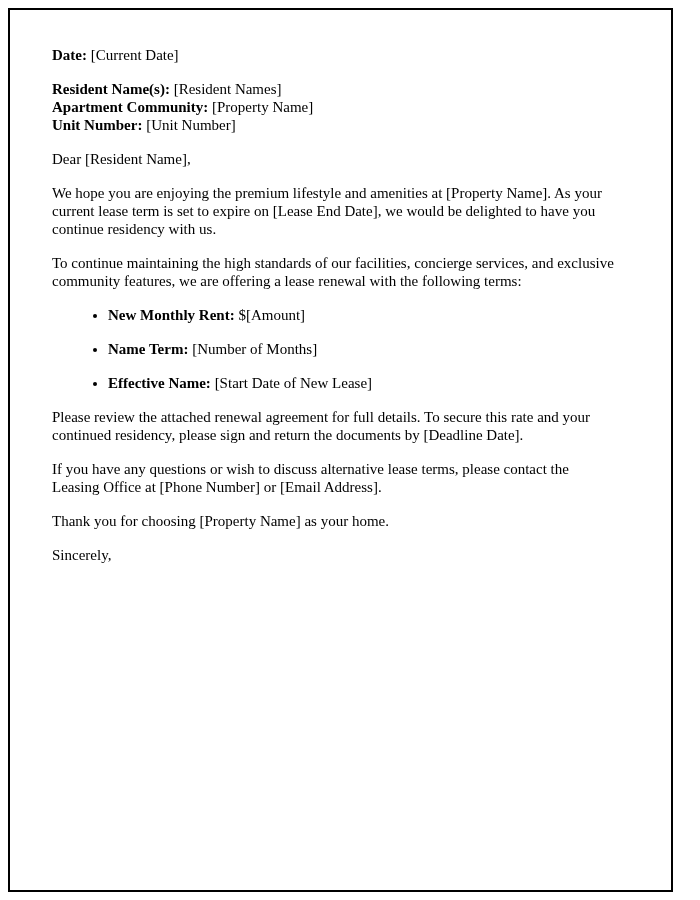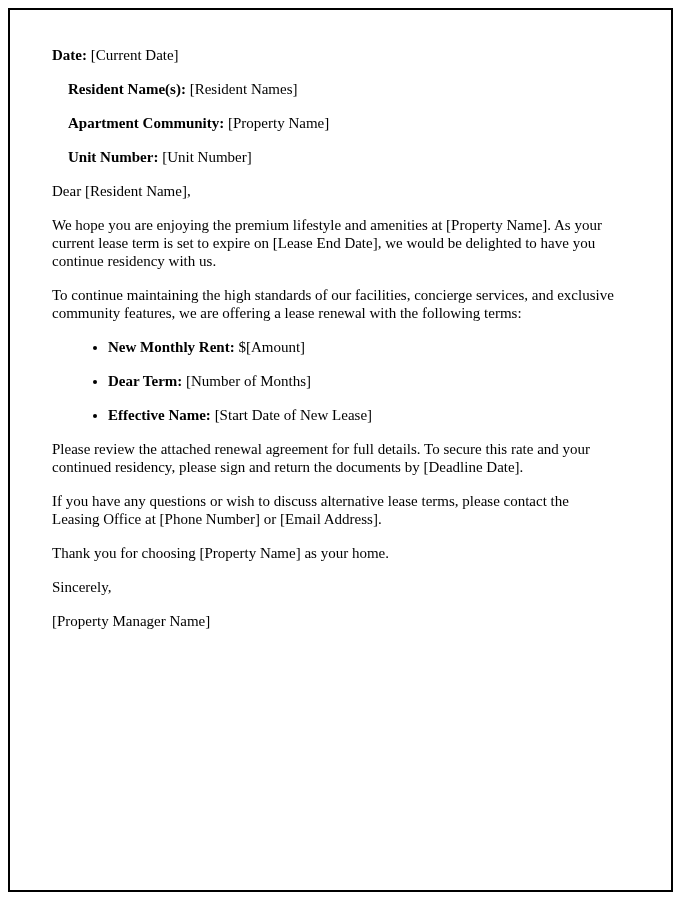--- a/index.html
+++ b/index.html
@@ -21,21 +21,21 @@
     border: 2px solid #000000;
     background: #ffffff;
     padding: 36px 52px 0 42px;
     font-size: 15px;
     line-height: 18px;
   }
   .para {
     margin: 0 0 16px 0;
   }
   .meta-line {
-    margin: 16px;
+    margin: 0;
   }
   strong {
     font-weight: bold;
   }
   ul.terms {
     margin: 0 0 16px 0;
     padding: 0 0 0 40px;
     list-style-type: disc;
   }
   ul.terms li {
@@ -75,34 +75,33 @@
   <p class="para">We hope you are enjoying the premium lifestyle and amenities at [Property Name]. As your current lease term is set to expire on [Lease End Date], we would be delighted to have you continue residency with us.</p>
 
   <p class="para">To continue maintaining the high standards of our facilities, concierge services, and exclusive community features, we are offering a lease renewal with the following terms:</p>
 
   <ul class="terms">
     <li>
       <strong>New Monthly Rent:</strong>
       <span>$[Amount]</span>
     </li>
     <li>
-      <strong>Dear Term:</strong>
+      <strong>Name Term:</strong>
       <span>[Number of Months]</span>
     </li>
     <li>
       <strong>Effective Name:</strong>
       <span>[Start Date of New Lease]</span>
     </li>
   </ul>
 
   <p class="para">Please review the attached renewal agreement for full details. To secure this rate and your continued residency, please sign and return the documents by [Deadline Date].</p>
 
   <p class="para">If you have any questions or wish to discuss alternative lease terms, please contact the Leasing Office at [Phone Number] or [Email Address].</p>
 
   <p class="para">Thank you for choosing [Property Name] as your home.</p>
 
   <p class="para">Sincerely,</p>
 
   <div>
-    <p class="sig-line">[Property Manager Name]</p>
   </div>
 
 </div>
 
 </body></html>

